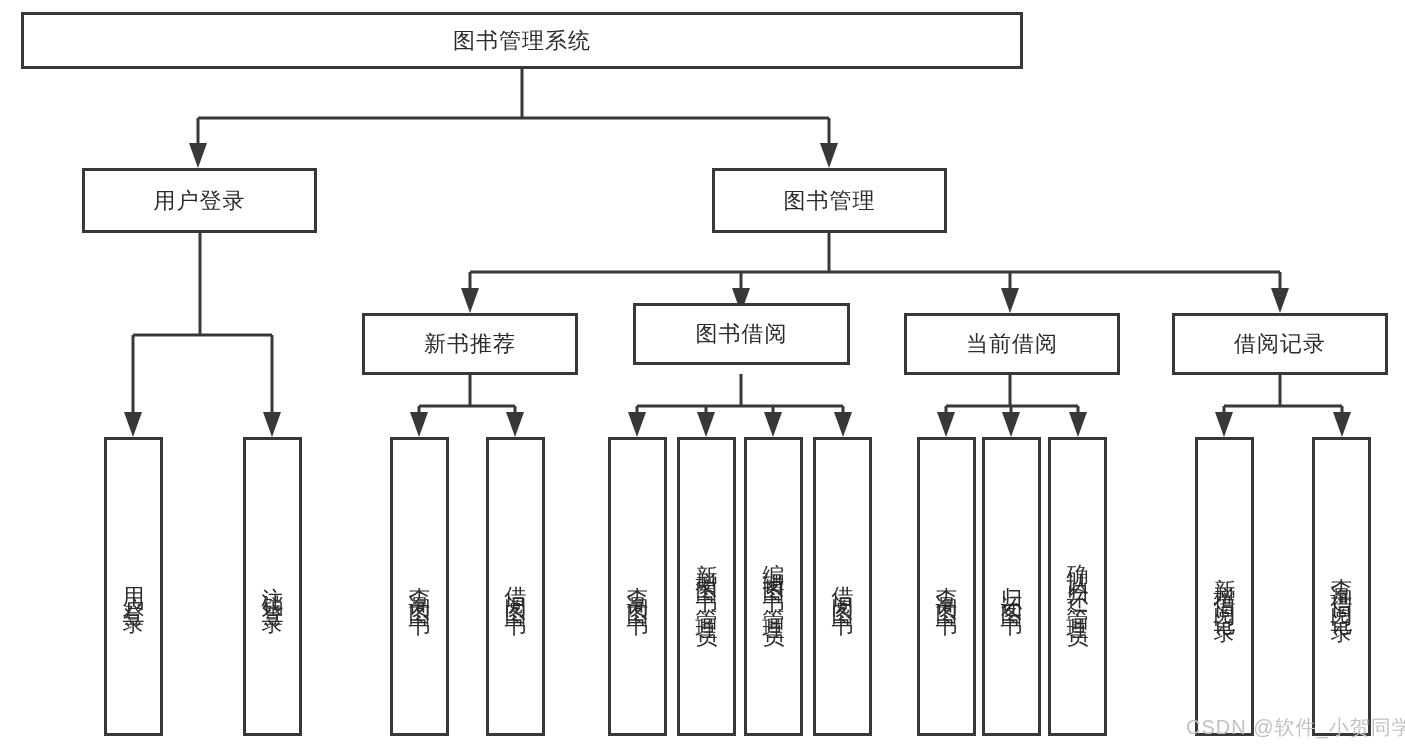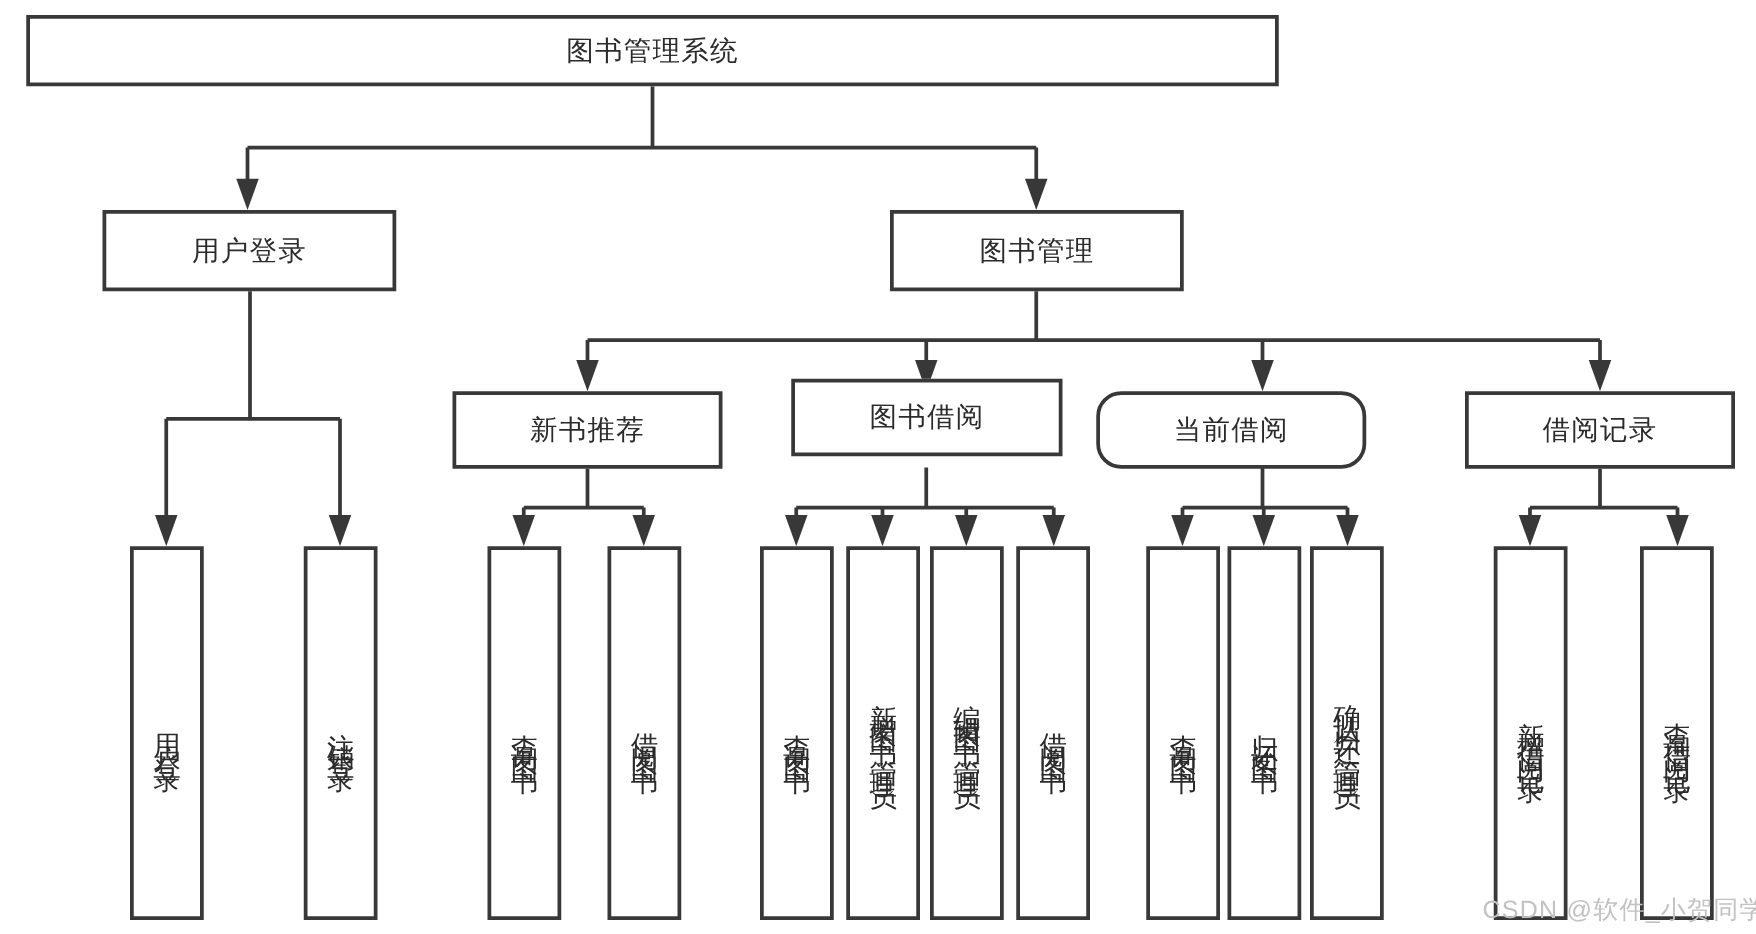--- a/index.html
+++ b/index.html
@@ -134,21 +134,21 @@
     </g>
   </svg>
 
   <div class="node" style="left:21px; top:12px; width:1002px; height:57px;">图书管理系统</div>
 
   <div class="node" style="left:82px; top:168px; width:235px; height:65px;">用户登录</div>
   <div class="node" style="left:712px; top:168px; width:235px; height:65px;font-family:Liberation Serif, serif;">图书管理</div>
 
   <div class="node" style="left:362px; top:313px; width:216px; height:62px;">新书推荐</div>
   <div class="node" style="left:633px; top:303px; width:217px; height:62px;">图书借阅</div>
-  <div class="node" style="left:877px; top:313px; width:216px; height:62px;border-radius:20px;">当前借阅</div>
+  <div class="node" style="left:904px; top:313px; width:216px; height:62px;">当前借阅</div>
   <div class="node" style="left:1172px; top:313px; width:216px; height:62px;">借阅记录</div>
 
   <div class="node leaf" style="left:104px;">
     <span class="vtext">用户登录</span>
   </div>
   <div class="node leaf" style="left:243px;">
     <span class="vtext">注销登录</span>
   </div>
 
   <div class="node leaf" style="left:390px;">

